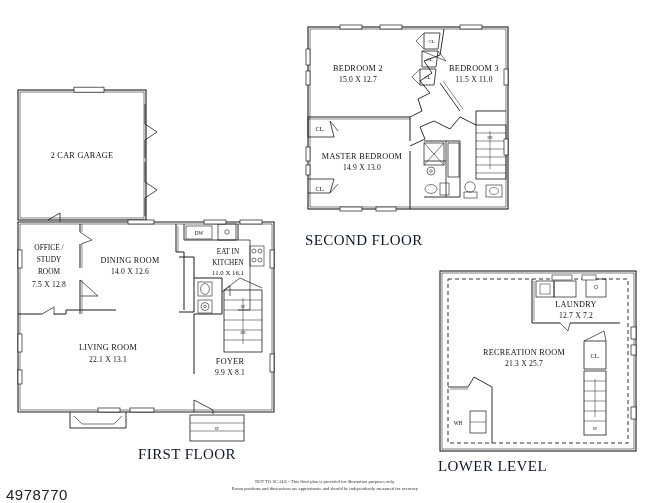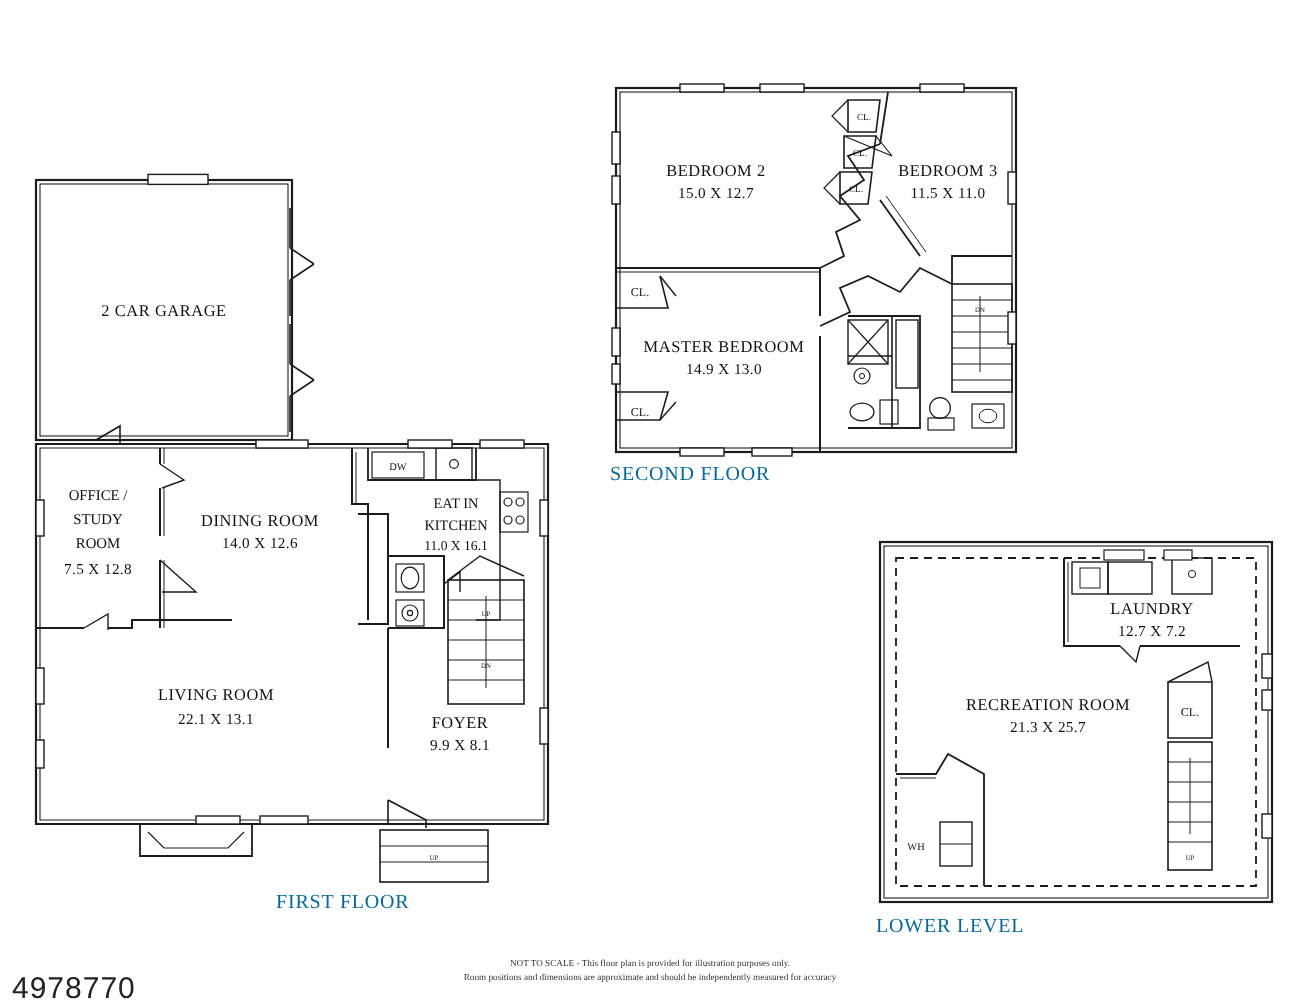--- a/index.html
+++ b/index.html
@@ -6,21 +6,21 @@
   body{width:650px;height:503px;position:relative;overflow:hidden;
        font-family:"Liberation Serif",serif;color:#1a1a1a;}
   .plan{position:absolute;}
   svg{display:block;}
   .lbl{font-family:"Liberation Serif",serif;fill:#111;text-anchor:middle;}
   .room-name{font-size:8.2px;letter-spacing:.3px;}
   .room-dim{font-size:7.6px;letter-spacing:.2px;}
   .tiny{font-size:5.2px;}
   .micro{font-size:3.4px;}
   .floor-title{position:absolute;font-family:"Liberation Serif",serif;
-       font-size:10px;color:#0369a1;letter-spacing:.4px;white-space:nowrap;}
+       font-size:15px;color:#0f172a;letter-spacing:.4px;white-space:nowrap;}
   .idnum{position:absolute;left:6px;top:486px;font-family:"Liberation Sans",sans-serif;
        font-size:15px;color:#222;letter-spacing:.5px;}
   .disclaimer{position:absolute;left:0;top:478px;width:650px;text-align:center;
        font-family:"Liberation Serif",serif;font-size:4.6px;color:#333;line-height:1.55;}
   .disclaimer div{white-space:nowrap;}
 </style>
 </head>
 <body>
 
 <div class="plan" style="left:8px;top:82px;text-align:right;">
@@ -140,21 +140,21 @@
   <text class="lbl room-dim" x="222" y="293">9.9 X 8.1</text>
 
   <text class="lbl tiny" x="191" y="153">DW</text>
   <text class="lbl micro" x="235" y="226">UP</text>
   <text class="lbl micro" x="235" y="252">DN</text>
   <text class="lbl micro" x="209" y="348">UP</text>
 </svg>
 </div>
 <div class="floor-title" style="left:138px;top:446px;">FIRST FLOOR</div>
 
-<div class="plan" style="left:300px;top:38px;">
+<div class="plan" style="left:300px;top:21px;">
 <svg width="220" height="200" viewBox="0 0 220 200">
   <g fill="none" stroke="#1c1c1c" stroke-width="1.1">
     <rect x="8" y="6" width="200" height="182"></rect>
     <rect x="10" y="8" width="196" height="178" stroke-width="0.55"></rect>
   </g>
   <g fill="none" stroke="#1c1c1c" stroke-width="1.0">
 
     <path d="M8 96 L110 96"></path>
     <path d="M8 98 L110 98" stroke-width="0.5"></path>
 

